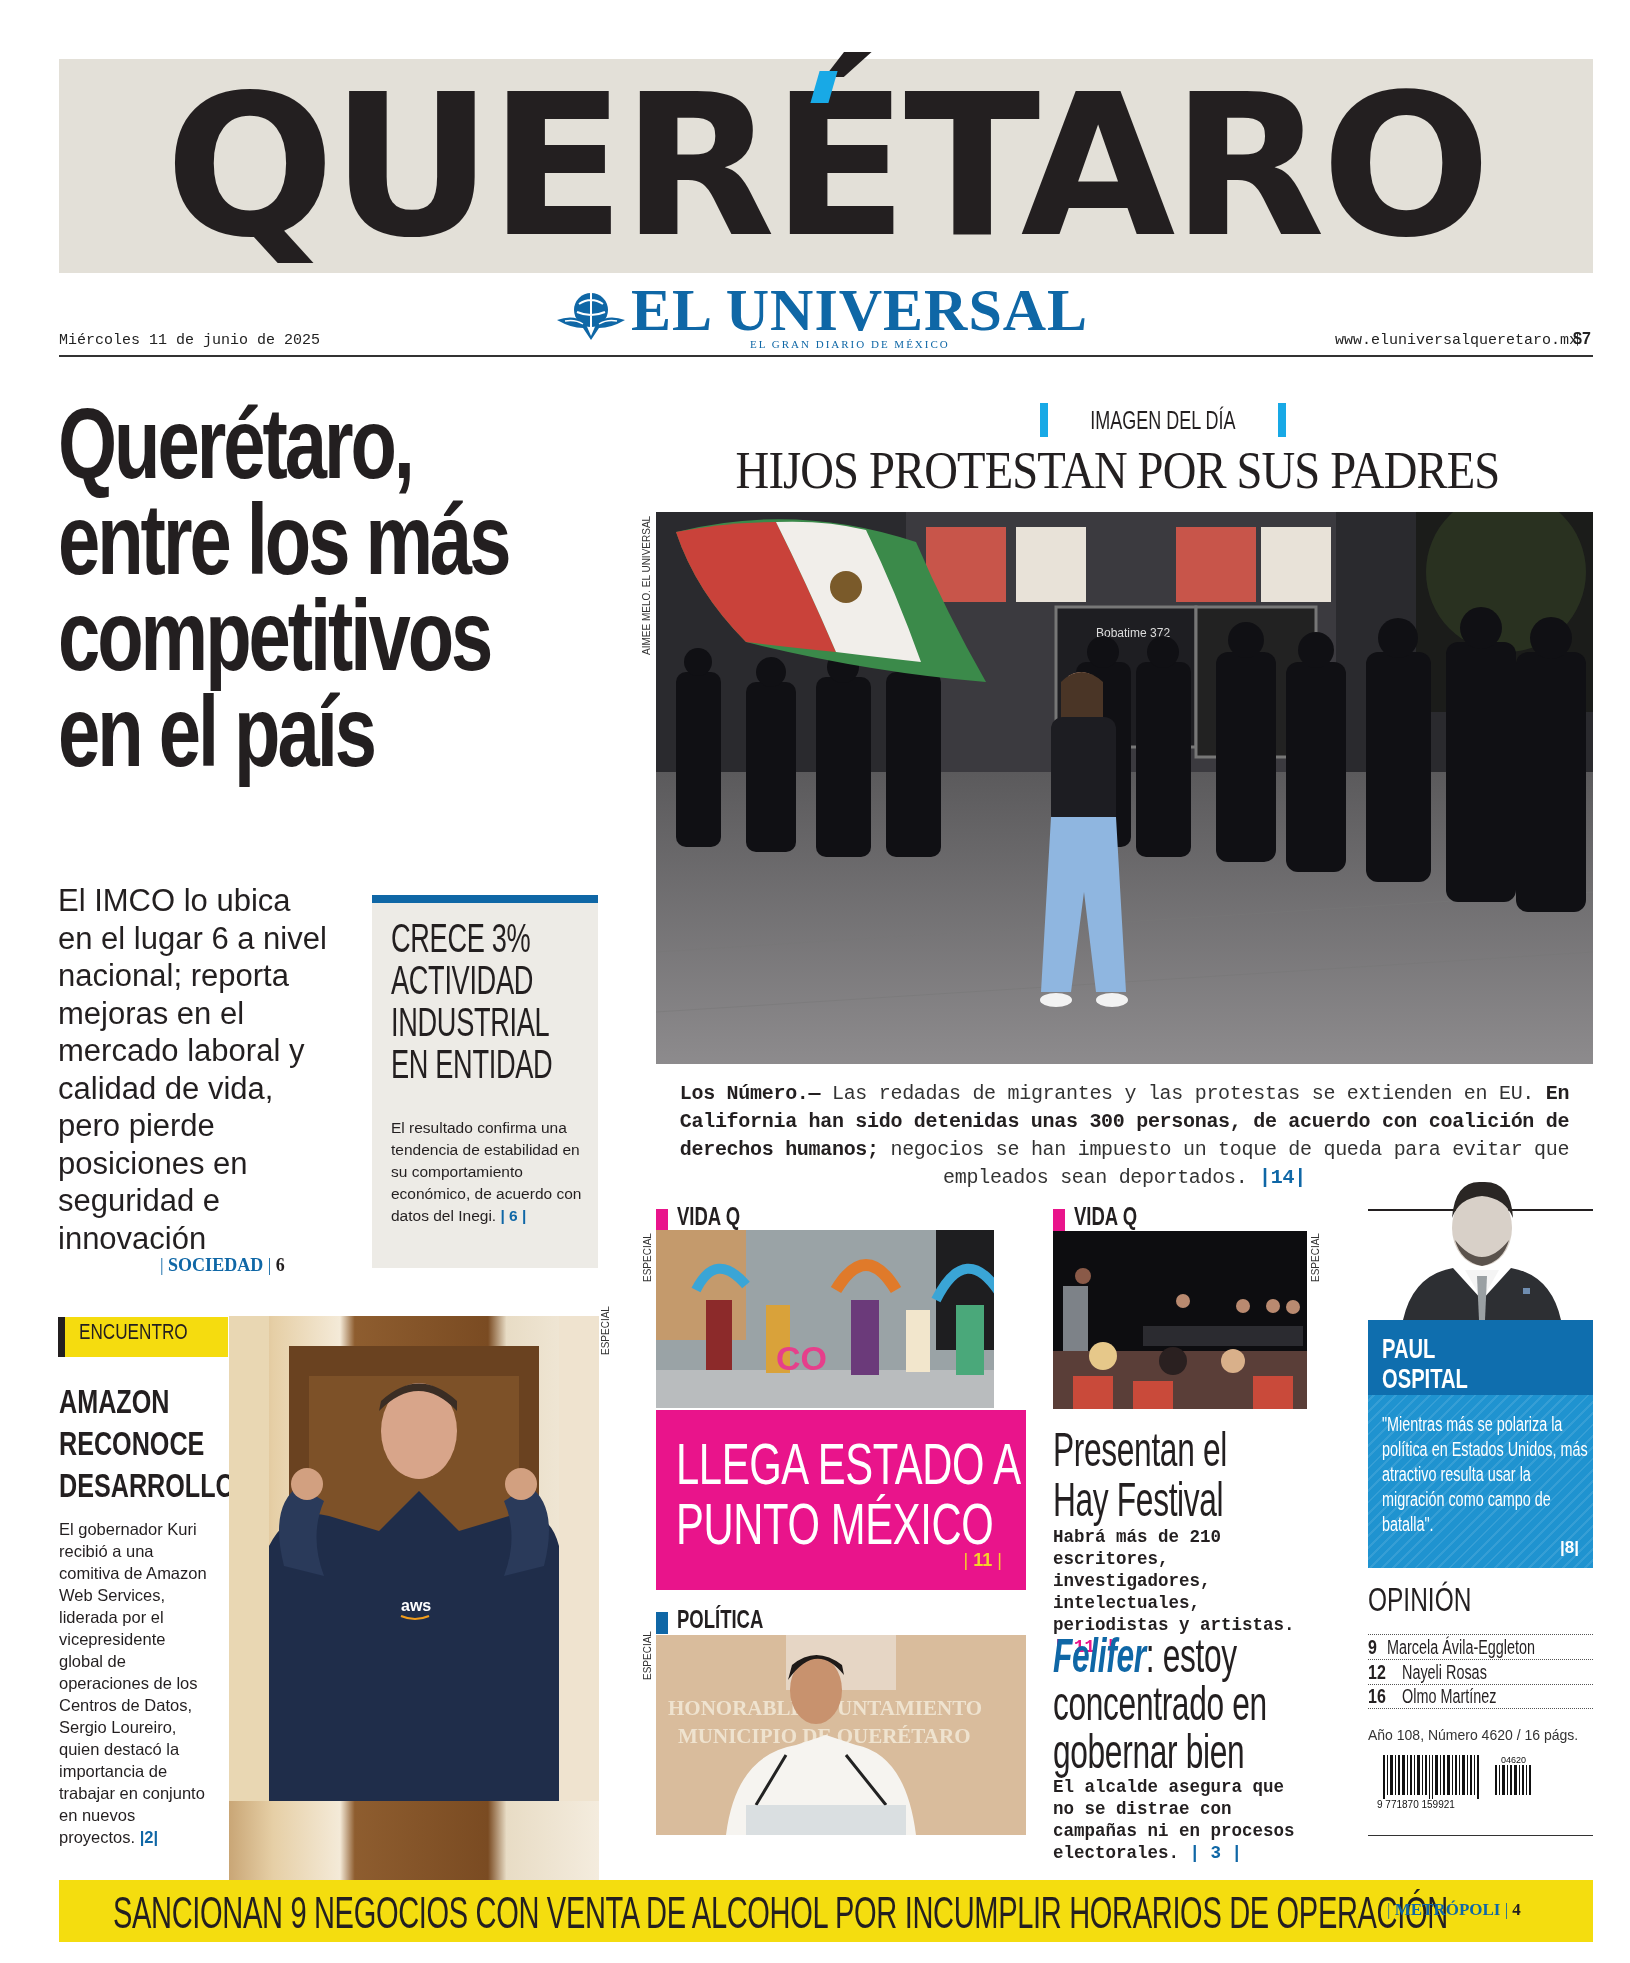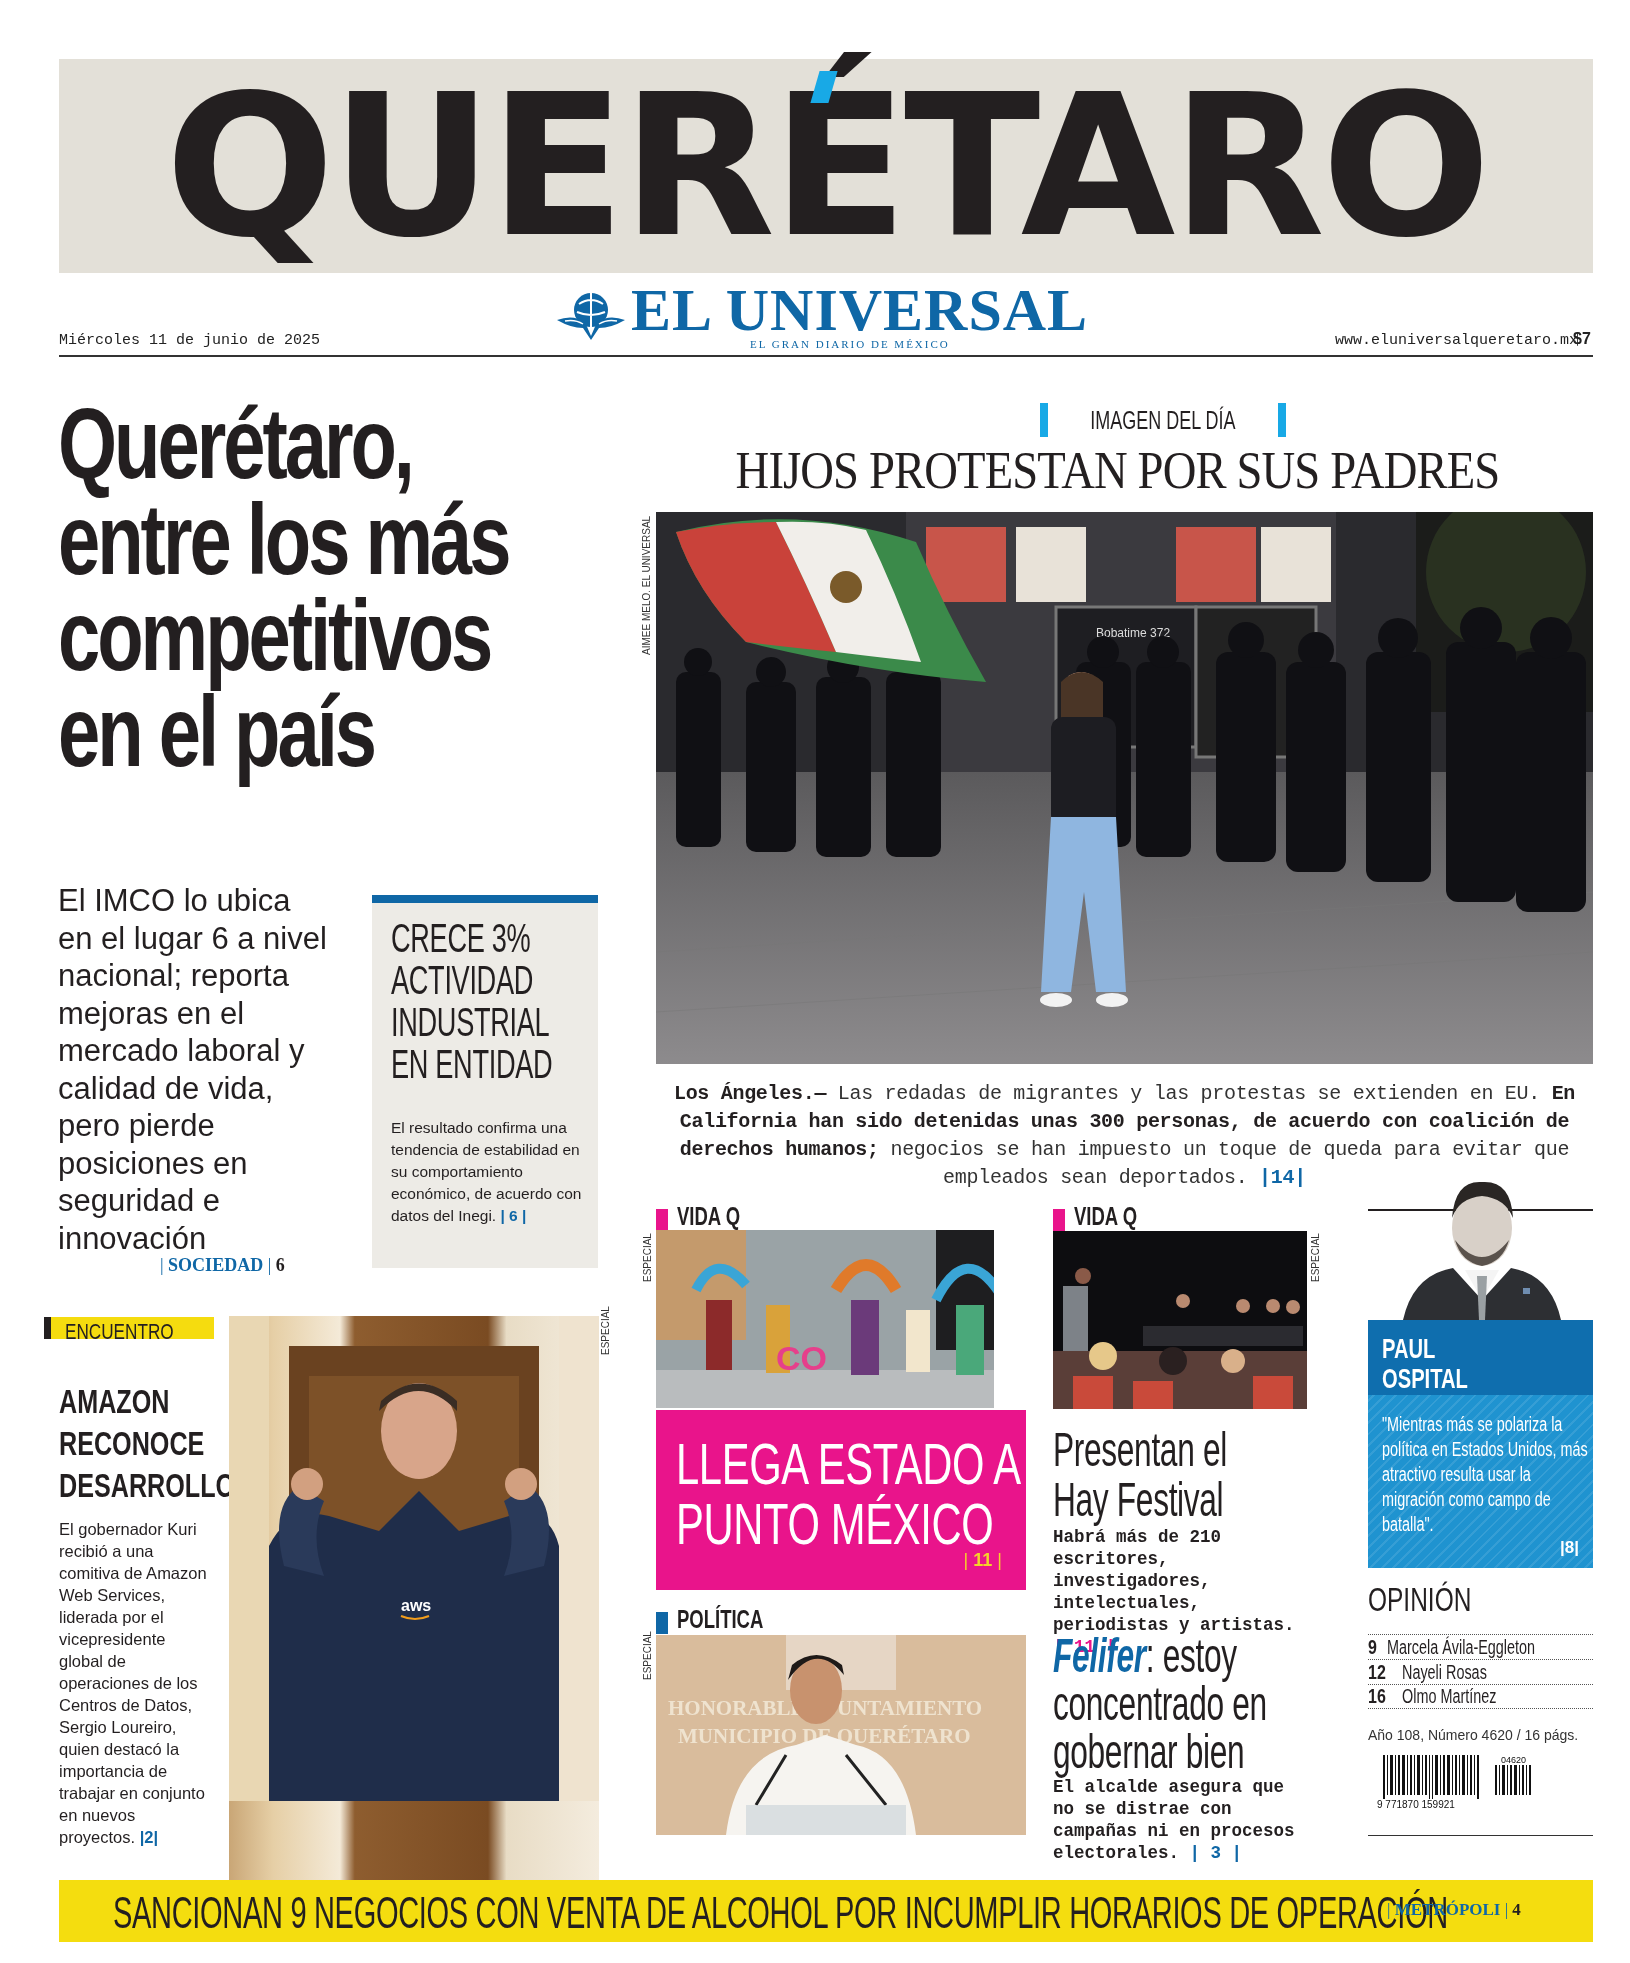--- a/index.html
+++ b/index.html
@@ -33,21 +33,21 @@
   #lead-ref .bar{color:#0f67a6;font-weight:normal}
 
   
   #ind-box{left:372px;top:895px;width:226px;height:373px;background:#edebe6}
   #ind-bar{position:absolute;left:0;top:0;width:100%;height:8px;background:#0f67a6}
   #ind-title{position:absolute;left:19px;top:22px;font-size:40px;line-height:42px;color:#231f20;transform:scaleX(0.68);transform-origin:left top;width:300px;letter-spacing:-0.5px}
   #ind-body{position:absolute;left:19px;top:222px;width:200px;font-size:15.5px;line-height:22px;color:#231f20}
   #ind-body .ref{color:#0f67a6;font-weight:bold}
 
   
-  #enc-tag{left:44px;top:1317px;height:22px;background:#f5dc0f;padding:2px 10px 0 14px;font-size:22px;color:#231f20;border-left:7px solid #231f20}
+  #enc-tag{left:58px;top:1317px;height:40px;background:#f5dc0f;padding:2px 10px 0 14px;font-size:22px;color:#231f20;border-left:7px solid #231f20}
   #enc-tag span{display:inline-block;transform:scaleX(0.78);transform-origin:left center}
   #enc-title{left:59px;top:1380px;font-weight:bold;font-size:34px;line-height:42px;color:#231f20;transform:scaleX(0.74);transform-origin:left top;width:230px}
   #enc-body{left:59px;top:1518px;width:150px;font-size:16.5px;line-height:22px;color:#231f20}
   #enc-body .ref{color:#0f67a6;font-weight:bold}
   #enc-photo{left:229px;top:1316px;width:370px;height:572px;overflow:hidden;
     background:linear-gradient(90deg,#c9a676 0%,#e6cfa6 12%,#f4ead8 30%,#8e5d2f 34%,#7a4b22 70%,#e8dcc5 75%,#f4ecde 100%)}
   #enc-credit{left:600px;top:1355px;font-size:10px;color:#333;transform:rotate(-90deg);transform-origin:left top;white-space:nowrap}
 
   
   #idd-label{left:1040px;top:403px;font-size:25px;color:#231f20;padding:0 14px;border-left:8px solid #18a9e6;border-right:8px solid #18a9e6;height:34px;line-height:34px}
@@ -246,21 +246,21 @@
     <circle cx="425" cy="180" r="20" fill="#d8a58a"></circle>
     <path d="M405 170 Q425 150 447 170 L447 230 L405 230 Z" fill="#4a3526"></path>
     <rect x="395" y="205" width="65" height="110" rx="12" fill="#1d1d22"></rect>
     <path d="M395 305 L460 305 L470 480 L440 480 L428 380 L415 480 L385 480 Z" fill="#8fb6e0"></path>
     <ellipse cx="400" cy="488" rx="16" ry="7" fill="#f2f2f2"></ellipse>
     <ellipse cx="456" cy="488" rx="16" ry="7" fill="#f2f2f2"></ellipse>
   </svg>
 </div>
 <div id="idd-credit" class="abs">AIMEE MELO. EL UNIVERSAL</div>
 <div id="idd-caption" class="abs cond">
-  <b>Los Ángeles.—</b><span> Las redadas de migrantes y las protestas se extienden en EU. </span><b>En California han sido detenidas unas 300 personas, de acuerdo con coalición de derechos humanos;</b><span> negocios se han impuesto un toque de queda para evitar que empleados sean deportados. </span><span class="ref">|<span>14</span>|</span>
+  <b>Los Número.—</b><span> Las redadas de migrantes y las protestas se extienden en EU. </span><b>En California han sido detenidas unas 300 personas, de acuerdo con coalición de derechos humanos;</b><span> negocios se han impuesto un toque de queda para evitar que empleados sean deportados. </span><span class="ref">|<span>14</span>|</span>
 </div>
 
 <div id="vq1-tag" class="abs sec-tag">
   <span class="sq" style="background:#e9148b"></span>
   <span class="txt">VIDA Q</span>
 </div>
 <div id="vq1-photo" class="abs">
   <svg width="370" height="178" viewBox="0 0 370 178">
     <rect width="370" height="178" fill="#9aa3a6"></rect>
     <rect x="0" y="0" width="90" height="110" fill="#c49a6c"></rect>

